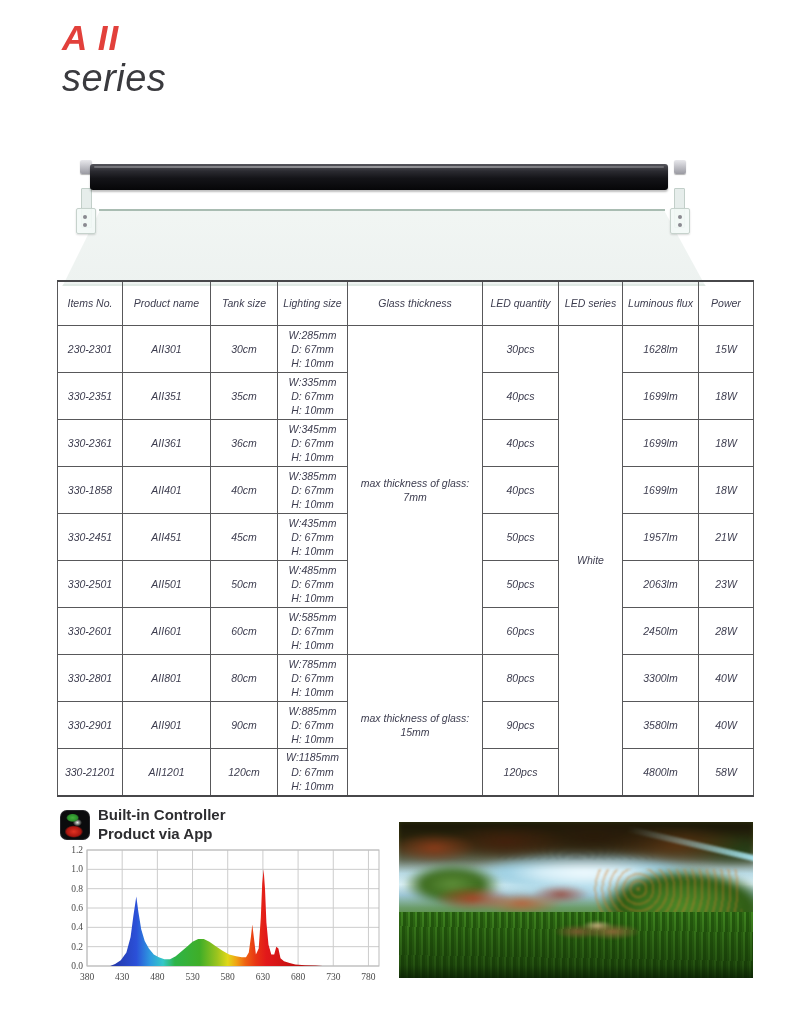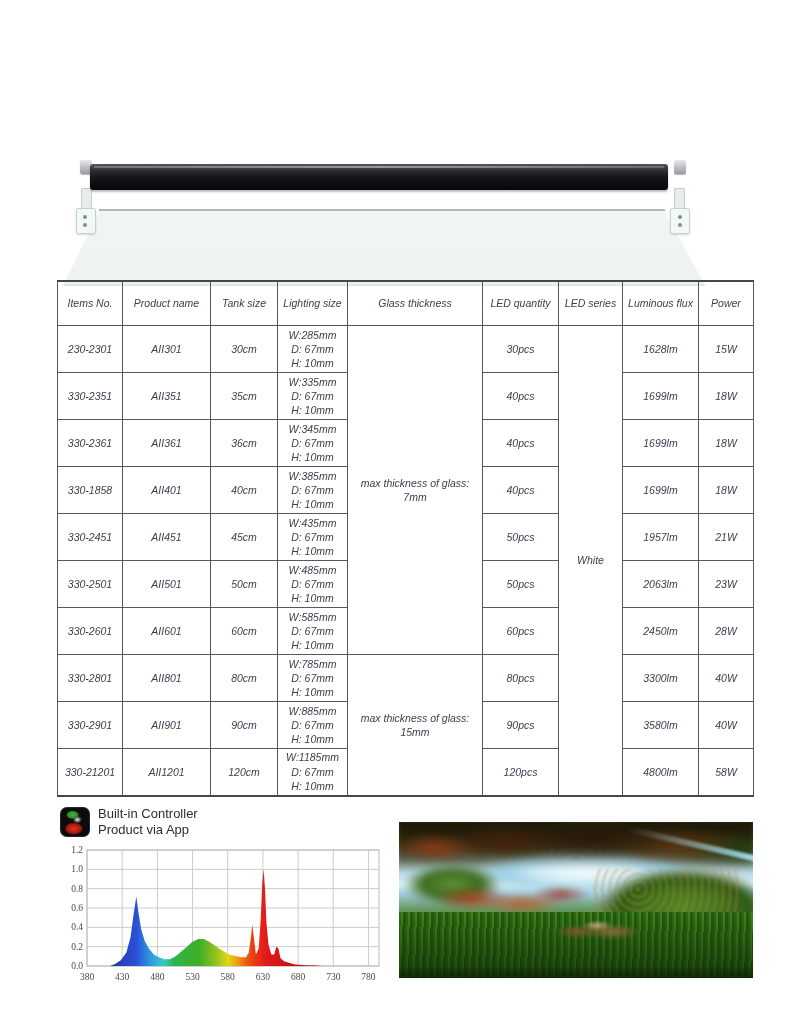--- a/index.html
+++ b/index.html
@@ -44,21 +44,21 @@
 
   
   .controller{position:absolute;left:60px;top:806px;display:flex;align-items:center;gap:8px;}
   .app-icon{width:30px;height:30px;border-radius:7px;flex:0 0 auto;
      background:
        radial-gradient(9px 6px at 42% 26%,#43b23e 0%,#2b8c2a 55%,rgba(0,0,0,0) 72%),
        radial-gradient(6px 5px at 58% 42%,#e8f0e8 0%,rgba(230,240,230,0) 75%),
        radial-gradient(12px 8px at 46% 72%,#e23222 0%,#a81610 60%,rgba(0,0,0,0) 78%),
        #0b0b0d;
      box-shadow:inset 0 0 0 1px #26262a;}
-  .controller .txt{font-size:13px;color:#2d2d30;line-height:1.25;font-weight:400;}
+  .controller .txt{font-size:15px;color:#2d2d30;line-height:1.25;font-weight:700;}
 
   
   .chart{position:absolute;left:55px;top:840px;}
   .chart text{font-family:"Liberation Serif",serif;fill:#4a4a4a;}
 
   
   .aquascape{position:absolute;left:399px;top:822px;width:354px;height:156px;overflow:hidden;background:#223608;}
   .aq{position:absolute;}
   .aq-base{inset:0;background:linear-gradient(180deg,#2f380e 0%,#3a3a10 9%,#4f4a26 15%,#74806c 24%,#b9dae4 33%,#dbf1f7 40%,#9dc5d4 47%,#6b9c68 55%,#4e8430 64%,#356616 78%,#27500d 90%,#1c3d07 100%);}
   .aq-sky{left:20%;right:15%;top:15%;height:32%;filter:blur(4px);
@@ -94,20 +94,24 @@
        radial-gradient(38px 11px at 65% 55%,#8a6838,rgba(0,0,0,0) 75%),
        radial-gradient(22px 8px at 50% 30%,#c9b181,rgba(0,0,0,0) 70%);}
   .aq-beam{right:-4%;top:13%;width:40%;height:6px;transform:rotate(13deg);filter:blur(1px);
      background:linear-gradient(90deg,rgba(150,230,255,0),rgba(175,240,255,.95));}
 </style>
 </head>
 <body>
 
 <div class="page">
 
+  <div class="title">
+    <div class="t1">A II</div>
+    <div class="t2">series</div>
+  </div>
 
   <div class="figure">
     <div class="glass aq"></div>
     <div class="glass-rim aq"></div>
     <div class="stand left"></div>
     <div class="stand right"></div>
     <div class="clamp left">
       <div class="screw" style="left:6px;top:6px;"></div>
       <div class="screw" style="left:6px;top:14px;"></div>
     </div>

